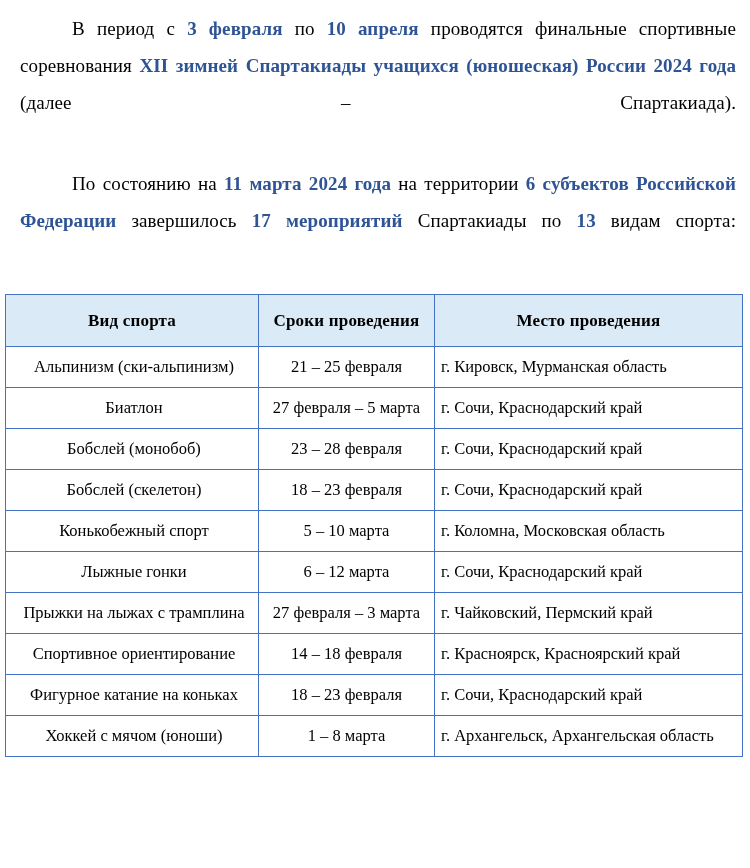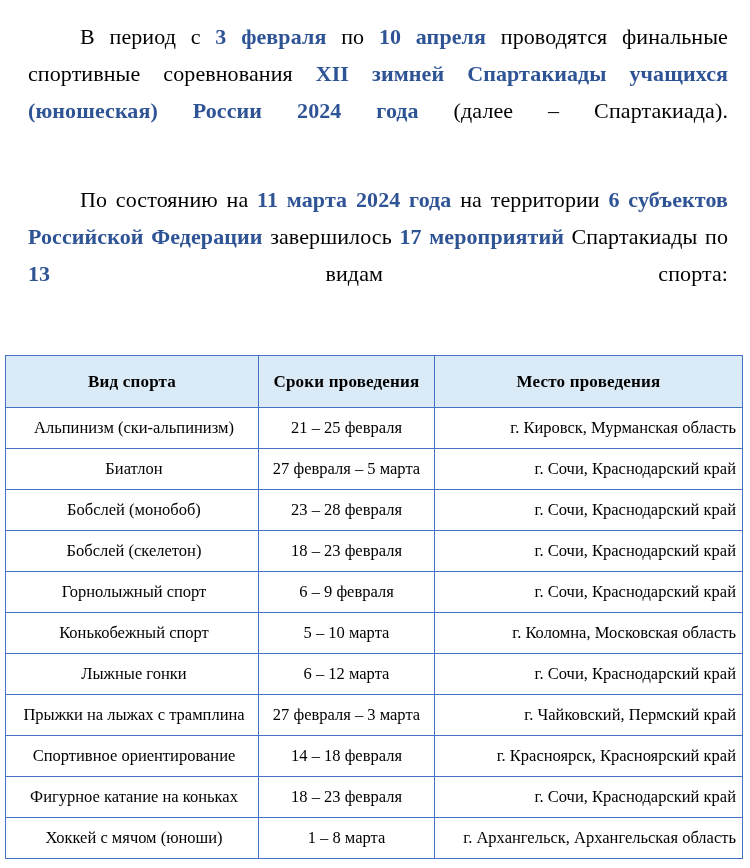--- a/index.html
+++ b/index.html
@@ -22,24 +22,24 @@
     height: 868px;
     box-sizing: border-box;
   }
 
   
   .prose {
     padding: 0 10px 0 16px;
     box-sizing: border-box;
   }
   .para {
-    margin: 12px;
+    margin: 4px;
     text-align: justify;
     text-indent: 52px;
-    font-size: 22px;
+    font-size: 19px;
     line-height: 37px;
     letter-spacing: 0.1px;
     word-spacing: 0.5px;
   }
   .para.first { padding-top: 6px; }
   .para.second { padding-top: 3px; }
 
   
   .para::after {
     content: "";
@@ -89,21 +89,21 @@
     text-align: center;
     padding: 0 6px 0 10px;
     white-space: nowrap;
   }
   td.dates {
     text-align: center;
     padding: 0 8px;
     white-space: nowrap;
   }
   td.place {
-    text-align: right;
+    text-align: left;
     padding: 0 6px;
     white-space: nowrap;
     margin-top: 35px;
   }
 </style>
 </head>
 <body>
 
 <div class="page">
 
@@ -141,25 +141,20 @@
             <td class="sport">Бобслей (монобоб)</td>
             <td class="dates">23 – 28 февраля</td>
             <td class="place">г. Сочи, Краснодарский край</td>
           </tr>
           <tr>
             <td class="sport">Бобслей (скелетон)</td>
             <td class="dates">18 – 23 февраля</td>
             <td class="place">г. Сочи, Краснодарский край</td>
           </tr>
           <tr>
-            <td class="sport">Горнолыжный спорт</td>
-            <td class="dates">6 – 9 февраля</td>
-            <td class="place">г. Сочи, Краснодарский край</td>
-          </tr>
-          <tr>
             <td class="sport">Конькобежный спорт</td>
             <td class="dates">5 – 10 марта</td>
             <td class="place">г. Коломна, Московская область</td>
           </tr>
           <tr>
             <td class="sport">Лыжные гонки</td>
             <td class="dates">6 – 12 марта</td>
             <td class="place">г. Сочи, Краснодарский край</td>
           </tr>
           <tr>

